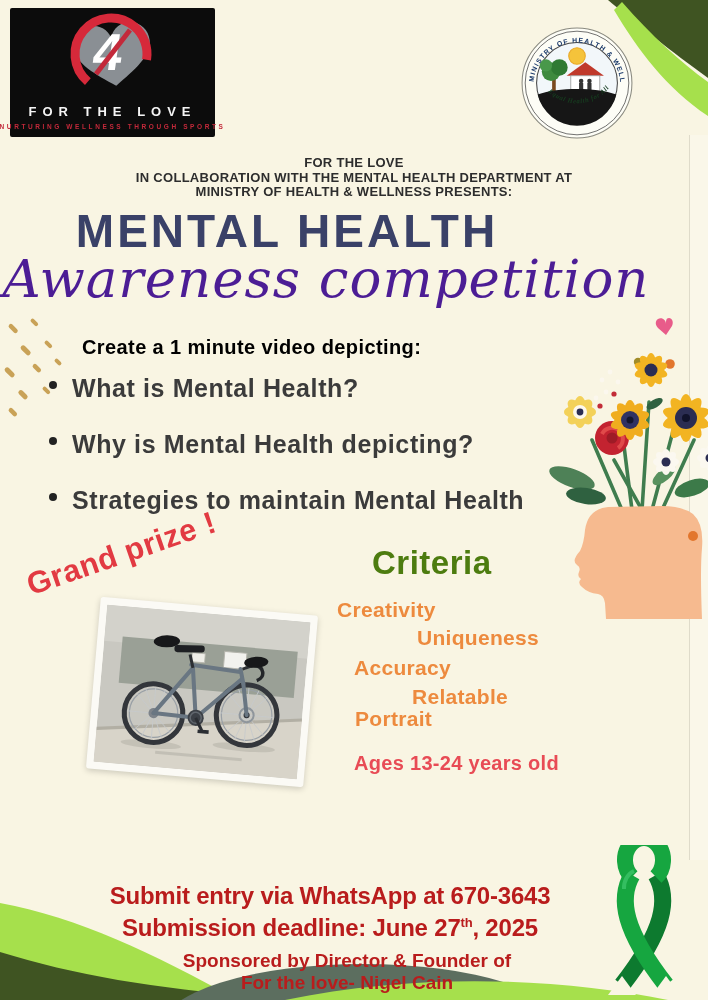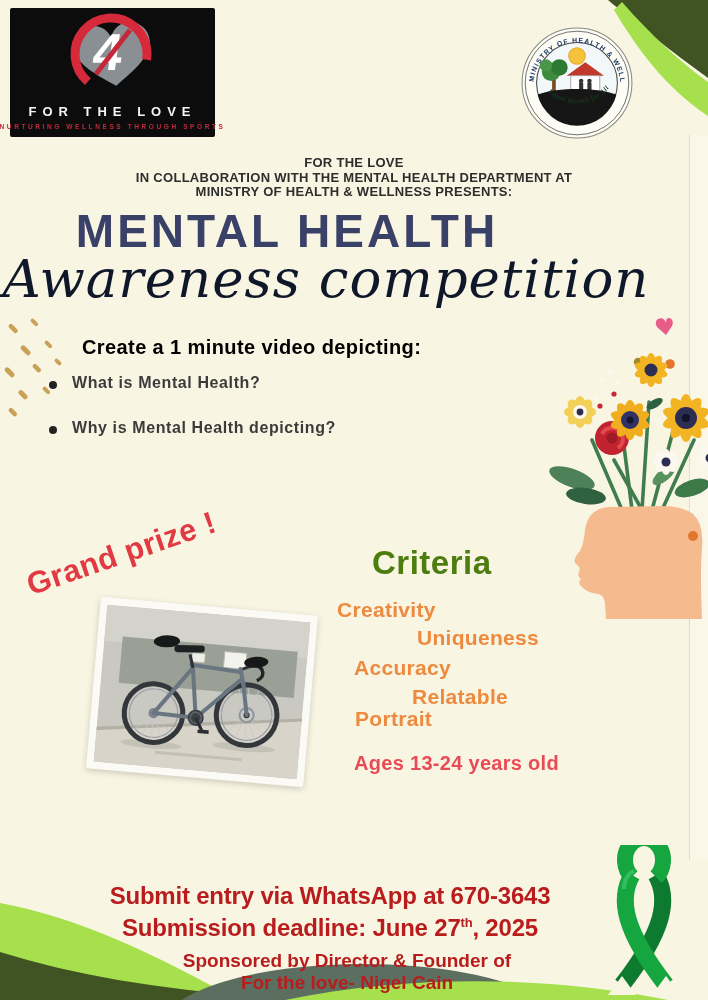--- a/index.html
+++ b/index.html
@@ -20,26 +20,26 @@
   .moh{left:520px;top:26px;width:114px;height:114px;}
 
   .corner-tr{right:0;top:0;width:112px;height:182px;}
 
   
   .intro{left:0;top:156px;width:708px;text-align:center;font-size:13px;line-height:14.5px;
     font-weight:700;color:#2d2d2d;letter-spacing:.3px;}
   .title{left:0;top:204px;width:574px;text-align:center;font-size:46px;font-weight:800;
     color:#3a4168;letter-spacing:3px;}
   .subtitle{left:0;top:248px;width:652px;text-align:center;font-size:53px;
-    font-family:"DejaVu Serif",serif;font-style:italic;color:#0f172a;letter-spacing:1px;}
+    font-family:"DejaVu Serif",serif;font-style:italic;color:#4c1d95;letter-spacing:1px;}
 
   
   .brief-intro{left:82px;top:336px;font-size:20px;font-weight:700;color:#000000;letter-spacing:.4px;}
   .bullets{left:46px;top:374px;list-style:none;margin:0;padding:0;}
-  .bullets li{position:relative;padding-left:26px;margin-bottom:27px;font-size:16px;
+  .bullets li{position:relative;padding-left:26px;margin-bottom:27px;font-size:25px;
     font-weight:700;color:#3b3b3b;letter-spacing:.6px;}
   .bullets li::before{content:"";position:absolute;left:3px;top:7px;width:8px;height:8px;
     border-radius:50%;background:#222;}
 
   .gold-dashes{left:0;top:314px;width:72px;height:112px;}
 
   
   .flower-head{left:544px;top:310px;width:172px;height:332px;}
 
   
@@ -141,20 +141,21 @@
       <rect x="18" y="78" width="11" height="5" rx="2.5" transform="rotate(45 23 80)"></rect>
       <rect x="42" y="74" width="9" height="4" rx="2" transform="rotate(45 46 76)"></rect>
       <rect x="8" y="96" width="10" height="4.5" rx="2.2" transform="rotate(45 13 98)"></rect>
     </g>
   </svg>
 
   <div class="abs brief-intro">Create a 1 minute video depicting:</div>
   <ul class="abs bullets">
     <li>What is Mental Health?</li>
     <li>Why is Mental Health depicting?</li>
+    <li>Strategies to maintain Mental Health</li>
   </ul>
 
   <svg class="abs flower-head" viewBox="0 0 172 332">
 
     <path d="M122,14 C122,10 118,7 114,9 C111,11 111,15 114,18 L122,25 L128,16 C130,12 128,8 125,8 C122,8 122,11 122,14 Z" fill="#e85c8a"></path>
     <circle cx="94" cy="52" r="4.2" fill="#a08b28"></circle>
     <circle cx="126" cy="54" r="4.8" fill="#e2762d"></circle>
 
     <g stroke="#3f7d4e" stroke-width="3.6" stroke-linecap="round">
       <line x1="78" y1="200" x2="48" y2="130"></line>

